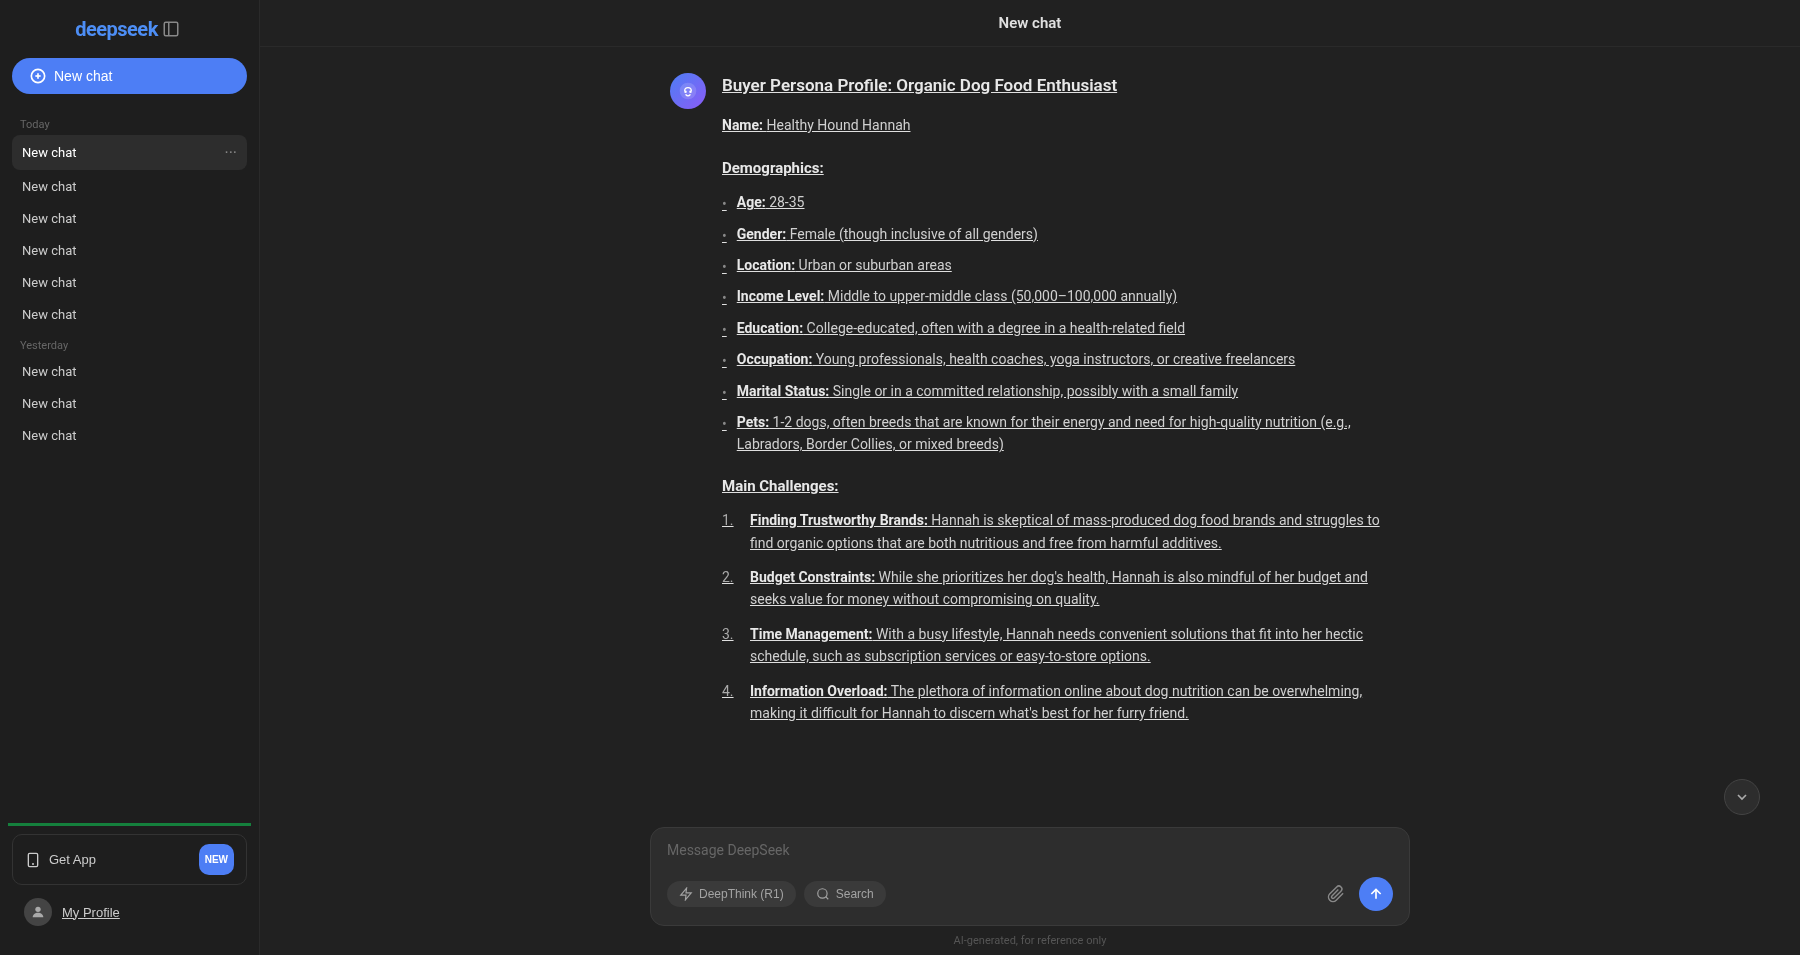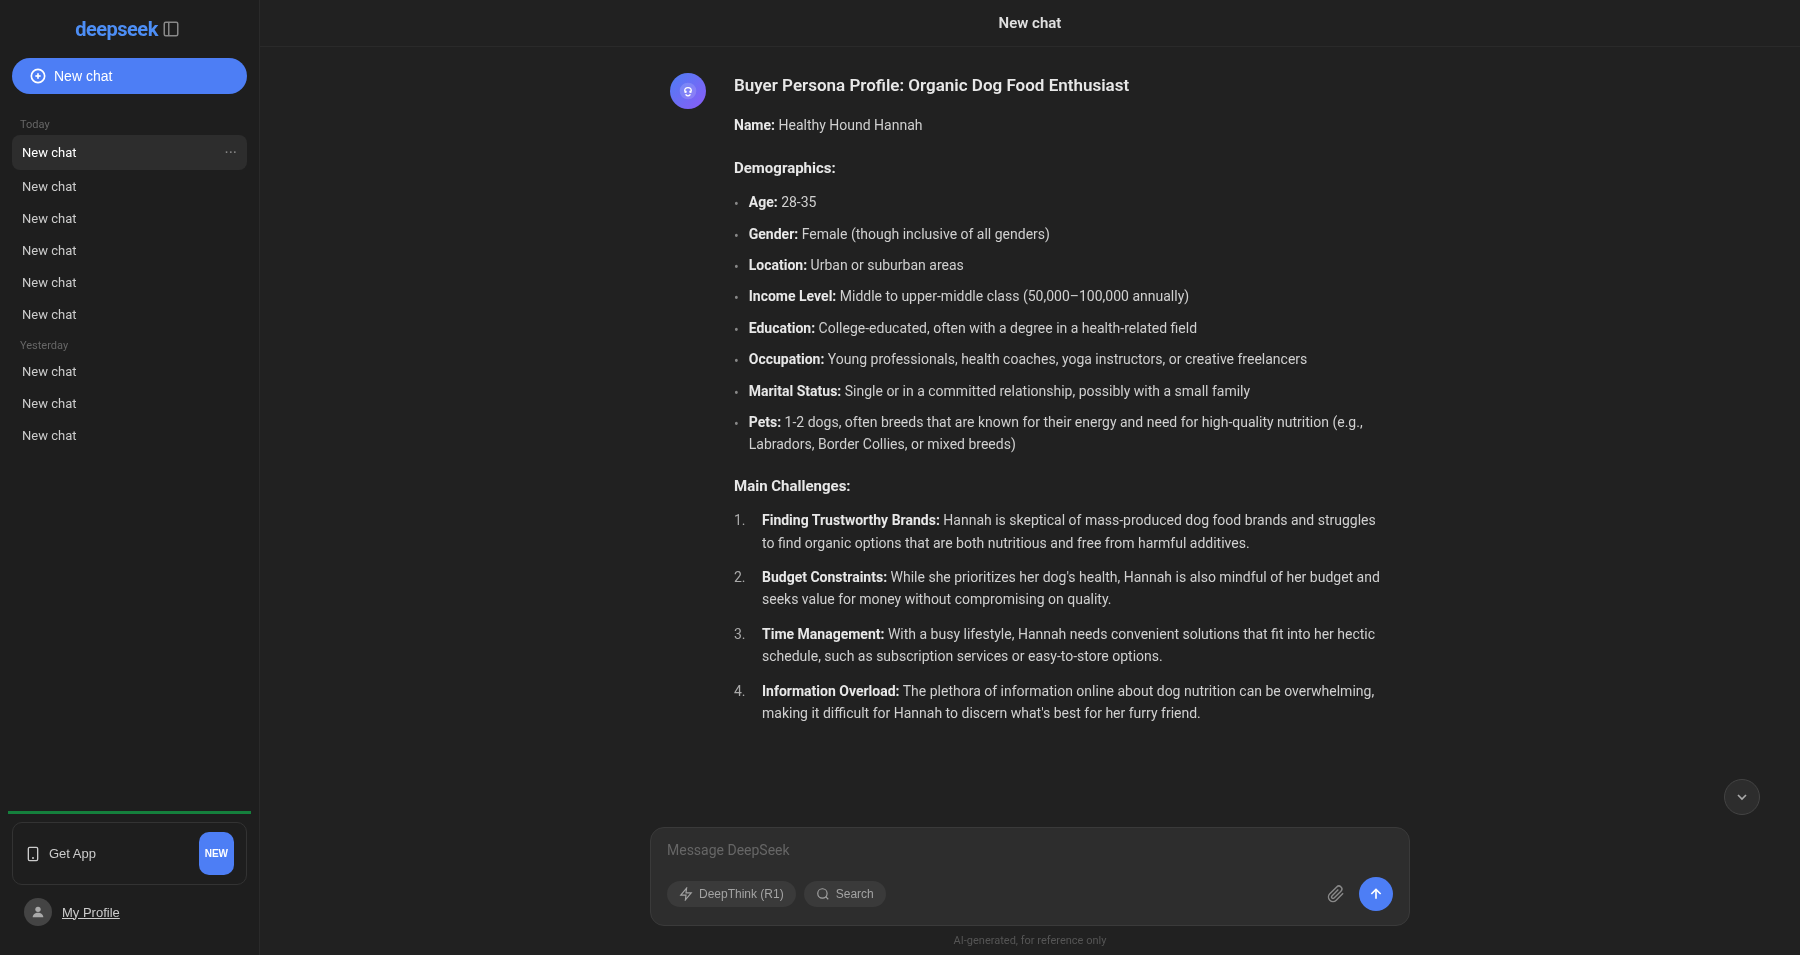--- a/index.html
+++ b/index.html
@@ -119,21 +119,21 @@
       font-size: 13px;
       width: 100%;
       margin-bottom: 4px;
     }
 
     .new-badge {
       background: #4d7ef5;
       color: #fff;
       font-size: 10px;
       font-weight: 600;
-      padding: 16px 6px;
+      padding: 10px 6px;
       border-radius: 10px;
       margin-left: auto;
     }
 
     #profile-btn {
       display: flex;
       align-items: center;
       gap: 10px;
       padding: 9px 12px;
       border-radius: 10px;
@@ -185,22 +185,23 @@
     #chat-area::-webkit-scrollbar-thumb { background: #333; border-radius: 3px; }
 
     .message-container {
       max-width: 760px;
       margin: 0 auto;
       padding: 0 20px;
     }
 
     .message-row {
       display: flex;
-      gap: 28px;
+      gap: 16px;
       margin-bottom: 24px;
+      text-decoration: underline;
     }
 
     .message-avatar {
       width: 36px;
       height: 36px;
       border-radius: 50%;
       background: linear-gradient(135deg, #4d7ef5 0%, #8b5cf6 100%);
       display: flex;
       align-items: center;
       justify-content: center;

